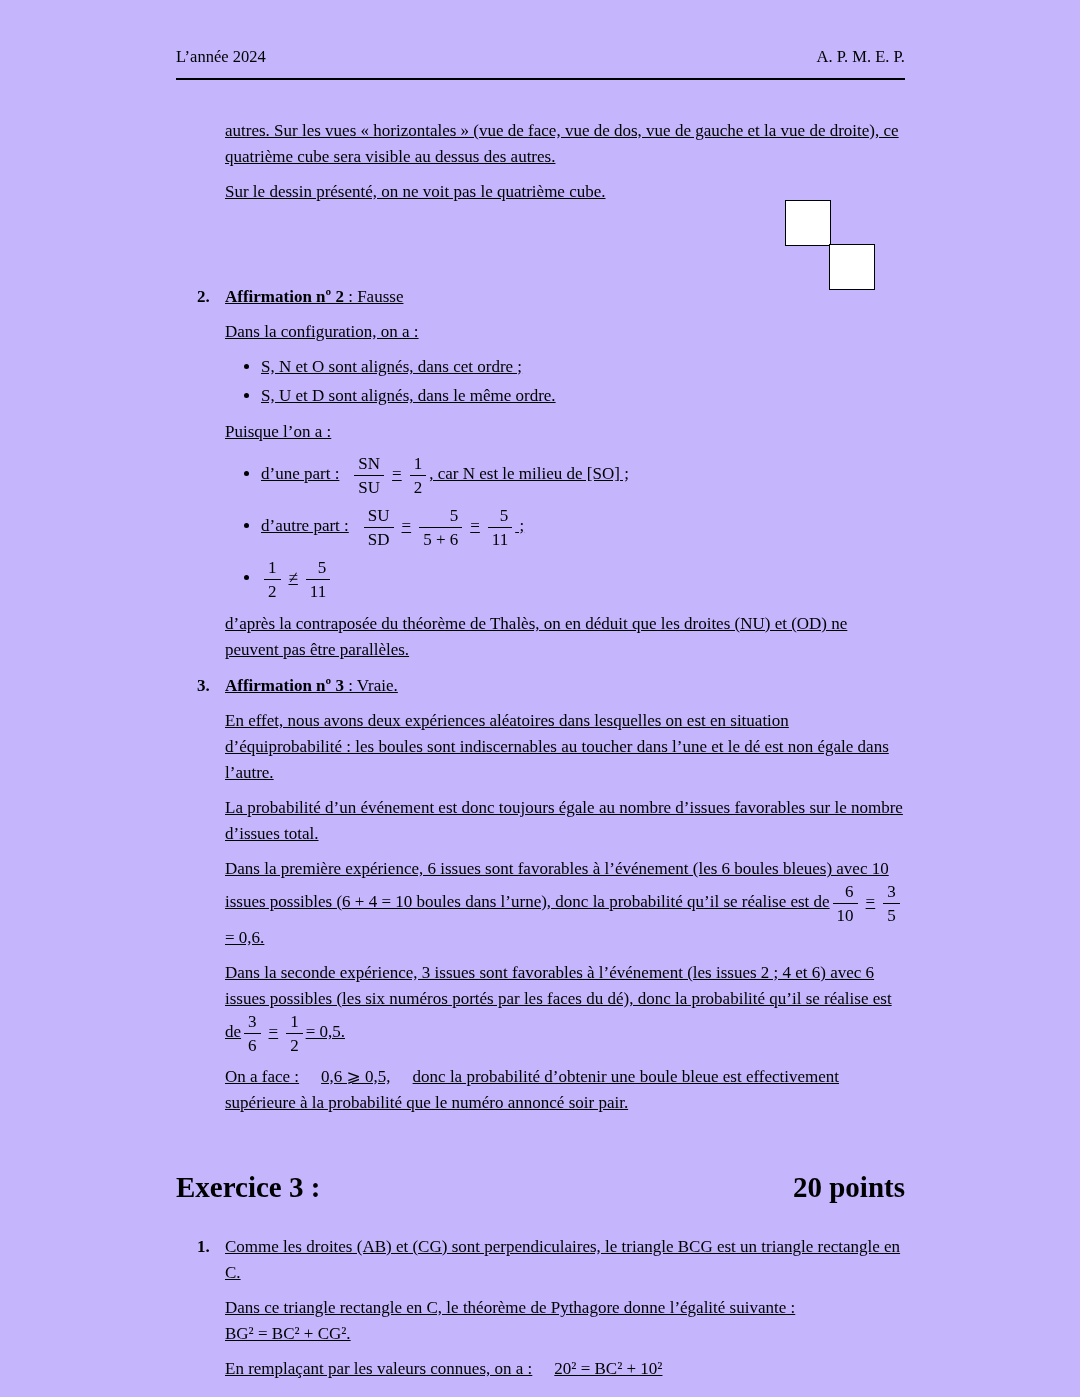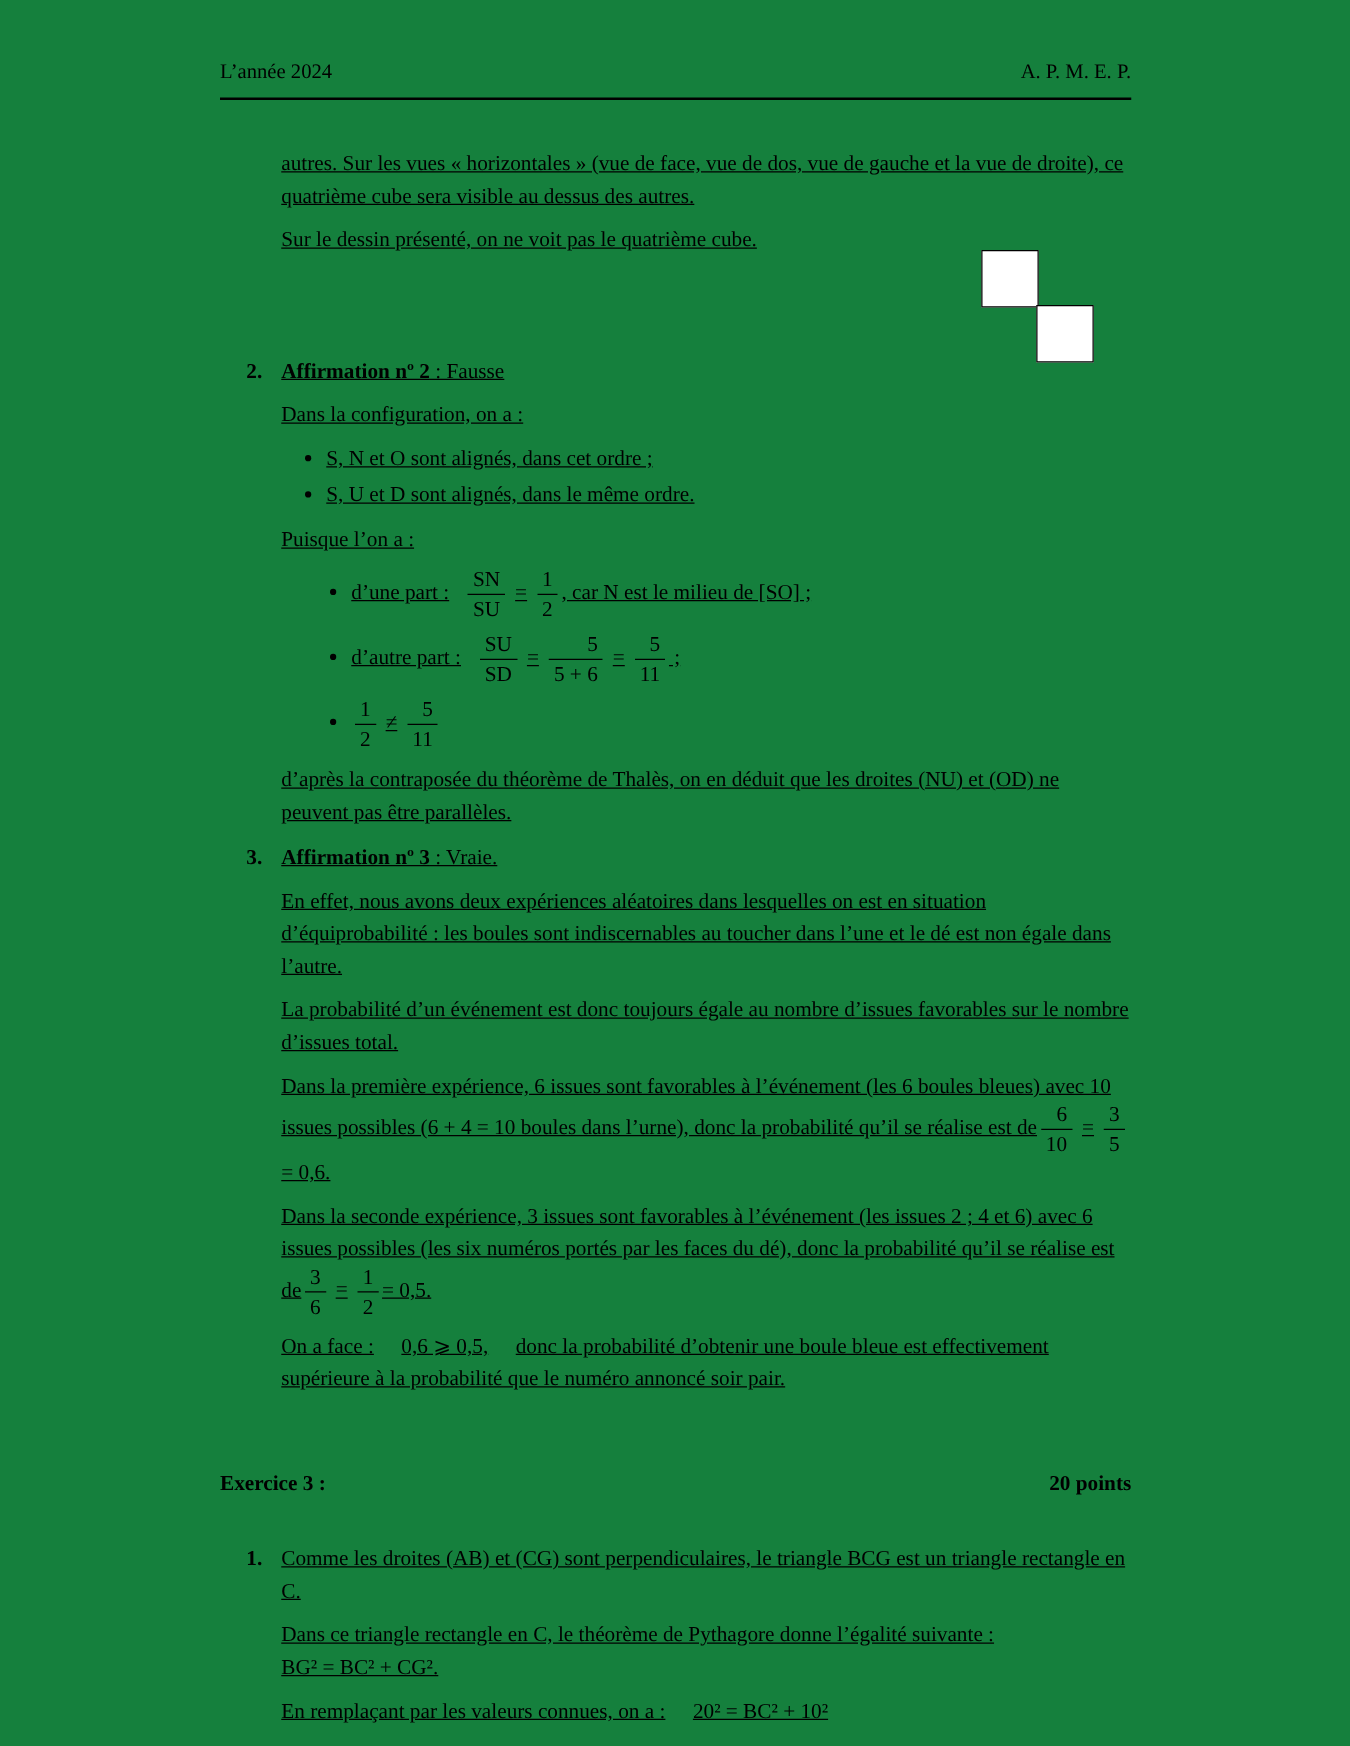--- a/index.html
+++ b/index.html
@@ -1,40 +1,40 @@
 <!DOCTYPE html>
 <html lang="fr"><head>
 <meta charset="utf-8">
 <style>
   html,body{margin:0;padding:0;background:#e9e9e9;}
   .page{
     position:relative;
     width:1080px;height:1397px;
-    background:#15803d;
+    background:#c4b5fd;
     font-family:"Liberation Serif","DejaVu Serif",serif;
     font-size:17px;line-height:26px;color:#000;
     margin:0 auto;overflow:hidden;
   }
   .doc{position:absolute;left:176px;right:175px;top:44px;}
 
   
   .header{display:flex;justify-content:space-between;align-items:baseline;
           padding-bottom:8px;border-bottom:2.2px solid #000;font-size:16.5px;}
   .hdr-right{font-weight:normal;}
 
   
   .body{padding-left:49px;margin-top:38px;}
   .para{margin:0 0 9px 0;text-decoration:underline;}
   .item{position:relative;margin-bottom:10px;}
   .item-num{position:absolute;left:-28px;top:0;font-weight:bold;}
 
   
   .bullets{margin:2px 0 10px 0;padding-left:36px;list-style:disc outside;text-decoration:underline;}
   .bullets li{margin-bottom:3px;}
-  .math-bullets li{margin-bottom:9px;margin-left:20px;}
+  .math-bullets li{margin-bottom:9px;}
 
   
   .remark-row{display:flex;align-items:flex-start;margin-bottom:14px;}
   .remark-text{flex:0 0 565px;margin:0;}
   .remark-label{margin-right:5px;}
   .diagram{position:relative;width:92px;height:92px;flex:0 0 auto;
            margin:-14px 28px -22px auto;}
   .sq{position:absolute;width:46px;height:46px;border:1.6px solid #000;
       box-sizing:border-box;background:#fff;}
   .sq1{left:0;top:0;}
@@ -45,21 +45,21 @@
         margin:0 3px;line-height:19px;}
   .frac .num{display:block;padding:0 4px 2px;border-bottom:1.4px solid #000;}
   .frac .den{display:block;padding:2px 4px 0;}
   .mlabel{margin-right:12px;}
   .op{margin:0 5px;}
   .gap{margin-left:22px;}
   .block-eq{display:block;}
 
   
   .exercice-head{display:flex;justify-content:space-between;align-items:baseline;
-                 margin:58px 0 34px -49px;font-weight:bold;font-size:17px;}
+                 margin:58px 0 34px -49px;font-weight:bold;font-size:29px;}
 </style>
 </head>
 <body>
 
 <div class="page">
   <div class="doc">
 
     <header class="header">
       <span>L’année 2024</span>
       <span class="hdr-right">A. P. M. E. P.</span>

